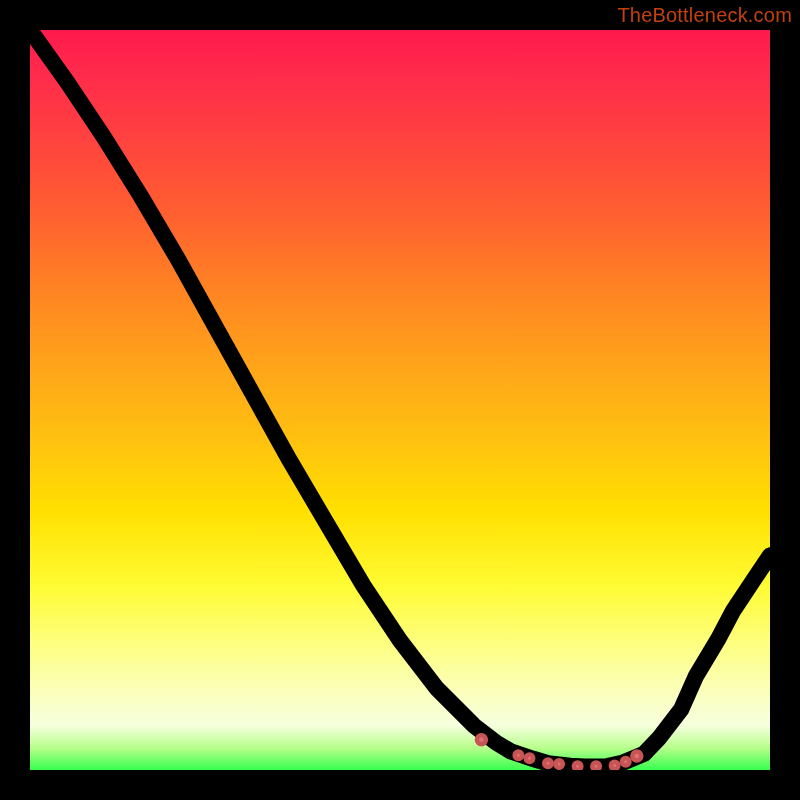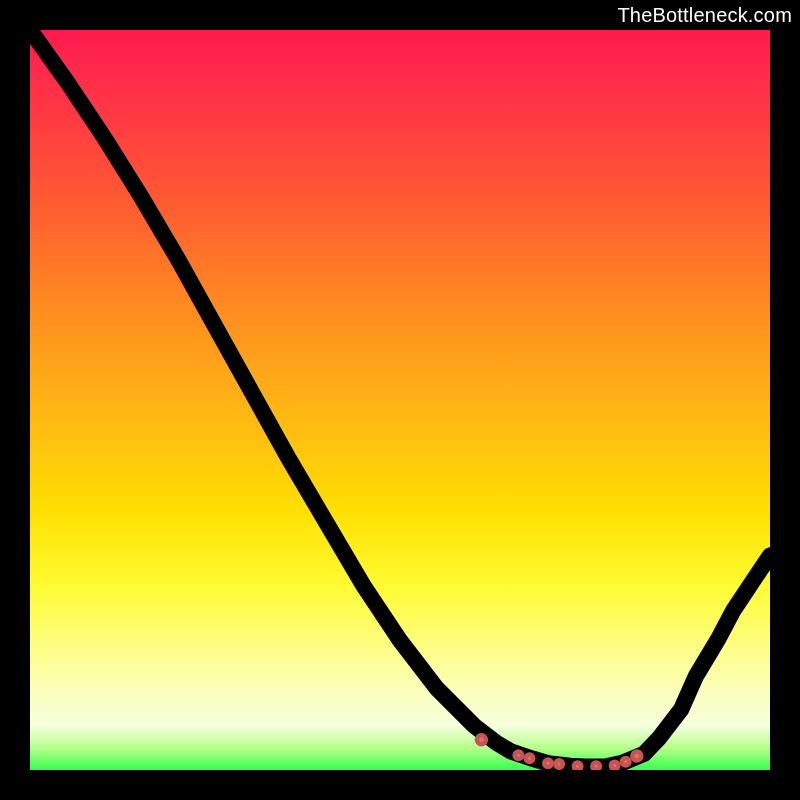--- a/index.html
+++ b/index.html
@@ -16,21 +16,21 @@
     left: 0;
     top: 0;
     width: 800px;
     height: 800px;
     background: #000;
   }
   .watermark {
     position: absolute;
     top: 4px;
     right: 8px;
-    color: #ffffff;
+    color: #c2410c;
     font-size: 20px;
     font-weight: 500;
     letter-spacing: 0.2px;
     z-index: 10;
   }
   .plot {
     position: absolute;
     left: 30px;
     top: 30px;
     width: 740px;

